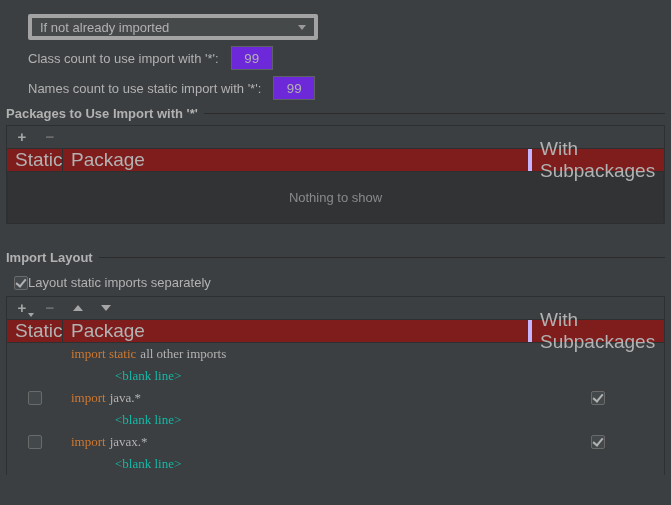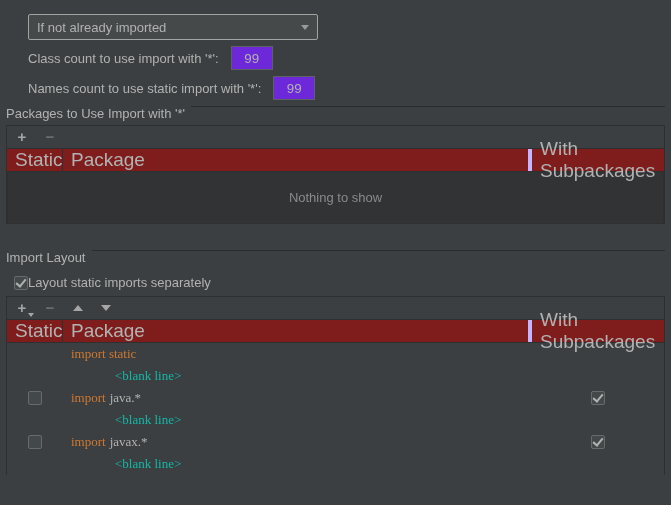--- a/index.html
+++ b/index.html
@@ -12,39 +12,40 @@
     color: #b2b2b2;
     overflow: hidden;
   }
   .page { padding: 8px 6px 0 6px; }
   .row { display: flex; align-items: center; margin: 6px 0 6px 22px; }
   .row-label { color: #b2b2b2; margin-right: 8px; white-space: nowrap; }
   .select {
     flex: 0 0 290px;
     height: 26px;
     background: #45494a;
-    border: 1px solid #a3a3a3;
+    border: 4px solid #a3a3a3;
     border-radius: 2px;
     display: flex; align-items: center; justify-content: space-between;
     padding: 0 8px;
     color: #b2b2b2;
   }
   .select .chev { width: 0; height: 0; border-left: 4px solid transparent; border-right: 4px solid transparent; border-top: 5px solid #9a9a9a; }
   .num-input {
     width: 42px; height: 24px;
     background: #6d28d9;
     border: 1px solid #5d6163;
     color: #b2b2b2;
     text-align: center;
     margin-left: 4px;
   }
   .section-title {
-    display: flex; 
+    display: flex; align-items: center;
     margin: 0 0 4px 0;
     color: #b2b2b2;
+    font-weight: bold;
   }
   .section-title .line {
     flex: 1; height: 1px; background: #2d2f30; margin-left: 6px;
     border-top: 1px solid #2b2b2b;
   }
   .toolbar {
     display: flex; align-items: center; gap: 14px;
     padding: 4px 8px;
     background: #3c3f41;
   }
@@ -185,20 +186,21 @@
     <div class="table-header">
       <div class="col-static">Static</div>
       <div class="col-package">Package</div>
       <div class="col-sub">With Subpackages</div>
     </div>
     <div class="layout-body" id="layout-rows">
         <div class="layout-row">
           <div class="c-static"></div>
           <div class="c-pkg">
             <span class="kw">import static </span>
+            <span class="txt">all other imports</span>
           </div>
           <div class="c-sub"></div>
         </div>
         <div class="layout-row">
           <div class="c-static"></div>
           <div class="c-pkg">
             <span class="dim">&lt;blank line&gt;</span>
           </div>
           <div class="c-sub"></div>
         </div>

